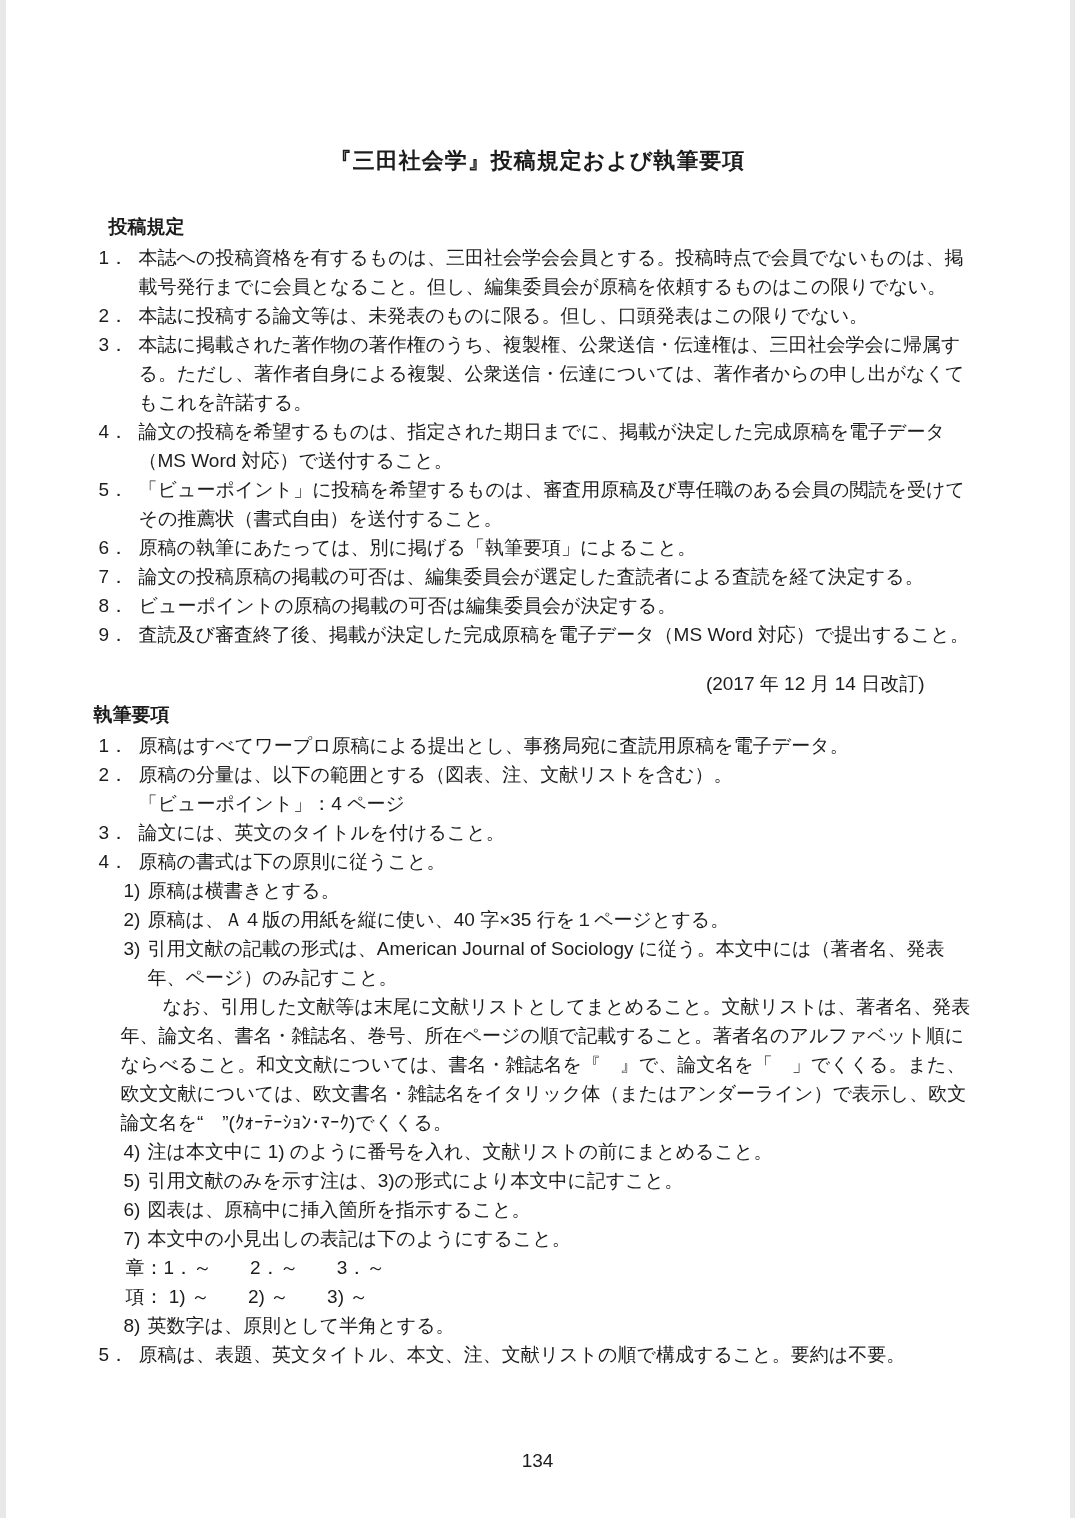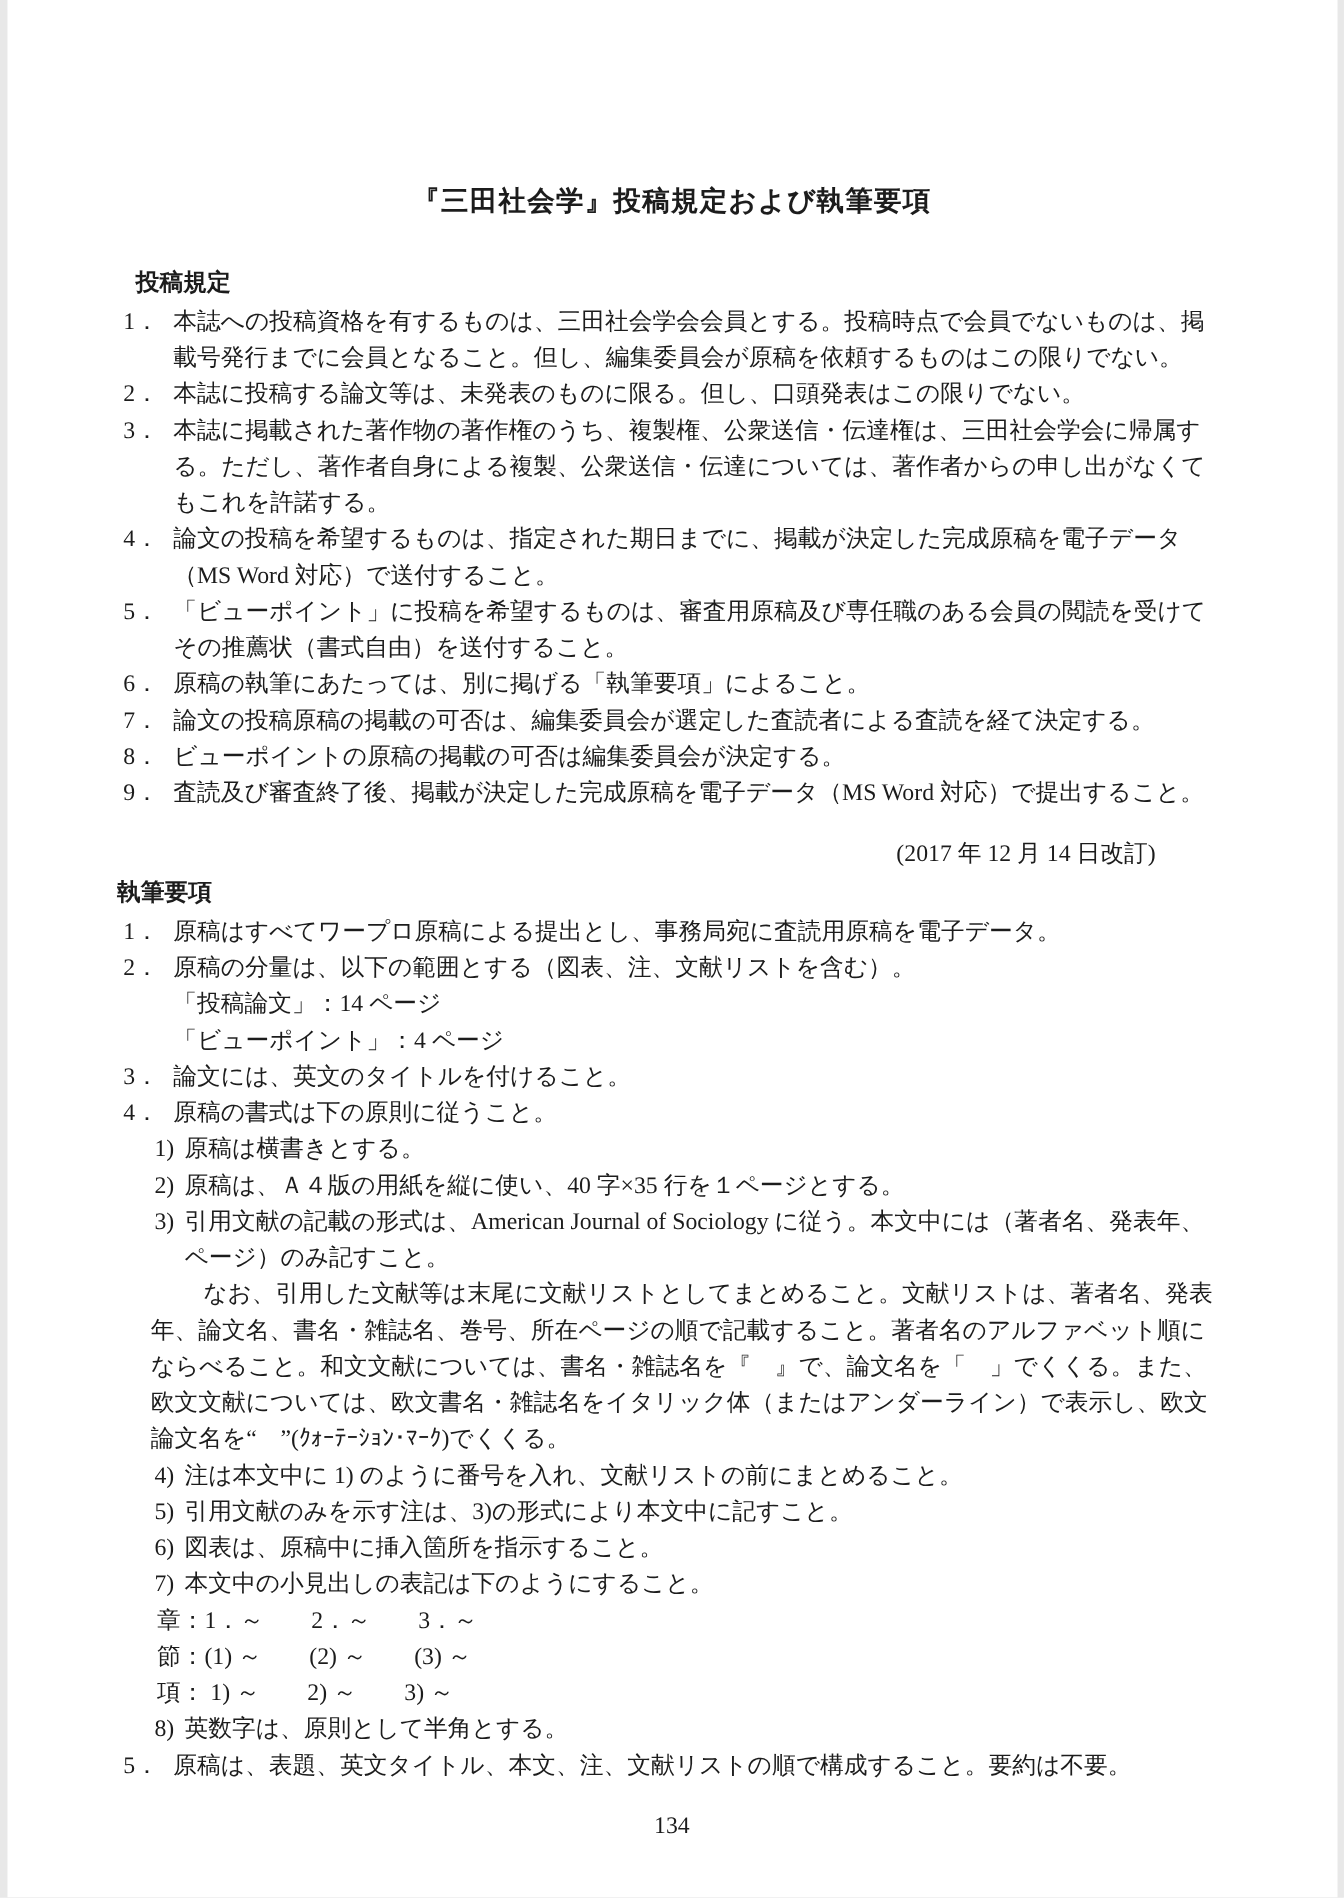--- a/index.html
+++ b/index.html
@@ -3,21 +3,21 @@
 <meta charset="utf-8">
 <style>
   html, body { margin: 0; padding: 0; background: #e8e8e8; }
   .page {
     position: relative;
     width: 1064px;
     height: 1518px;
     margin: 0 auto;
     background: #ffffff;
     color: #1c1c1c;
-    font-family: Liberation Serif, serif;
+    font-family: Liberation Sans, sans-serif;
     overflow: hidden;
   }
   .title {
     margin: 0;
     padding-top: 146px;
     text-align: center;
     font-size: 22px;
     font-weight: bold;
     line-height: 30px;
     letter-spacing: 1px;
@@ -95,21 +95,20 @@
       <div class="row row-date">(2017 年 12 月 14 日改訂)</div>
       <div class="row row-h2">執筆要項</div>
       <div class="row row-li">
         <span class="num">1．</span>
         <span class="txt">原稿はすべてワープロ原稿による提出とし、事務局宛に査読用原稿を電子データ。</span>
       </div>
       <div class="row row-li">
         <span class="num">2．</span>
         <span class="txt">原稿の分量は、以下の範囲とする（図表、注、文献リストを含む）。</span>
       </div>
-      <div class="row row-sub">「投稿論文」：14 ページ</div>
       <div class="row row-sub">「ビューポイント」：4 ページ</div>
       <div class="row row-li">
         <span class="num">3．</span>
         <span class="txt">論文には、英文のタイトルを付けること。</span>
       </div>
       <div class="row row-li">
         <span class="num">4．</span>
         <span class="txt">原稿の書式は下の原則に従うこと。</span>
       </div>
       <div class="row row-sli">
@@ -135,21 +134,20 @@
       </div>
       <div class="row row-sli">
         <span class="num">6)</span>
         <span class="txt">図表は、原稿中に挿入箇所を指示すること。</span>
       </div>
       <div class="row row-sli">
         <span class="num">7)</span>
         <span class="txt">本文中の小見出しの表記は下のようにすること。</span>
       </div>
       <div class="row row-tab">章：1．～　　2．～　　3．～</div>
-      <div class="row row-tab">節：(1) ～　　(2) ～　　(3) ～</div>
       <div class="row row-tab">項： 1) ～　　2) ～　　3) ～</div>
       <div class="row row-sli">
         <span class="num">8)</span>
         <span class="txt">英数字は、原則として半角とする。</span>
       </div>
       <div class="row row-li">
         <span class="num">5．</span>
         <span class="txt">原稿は、表題、英文タイトル、本文、注、文献リストの順で構成すること。要約は不要。</span>
       </div>
     </div>

